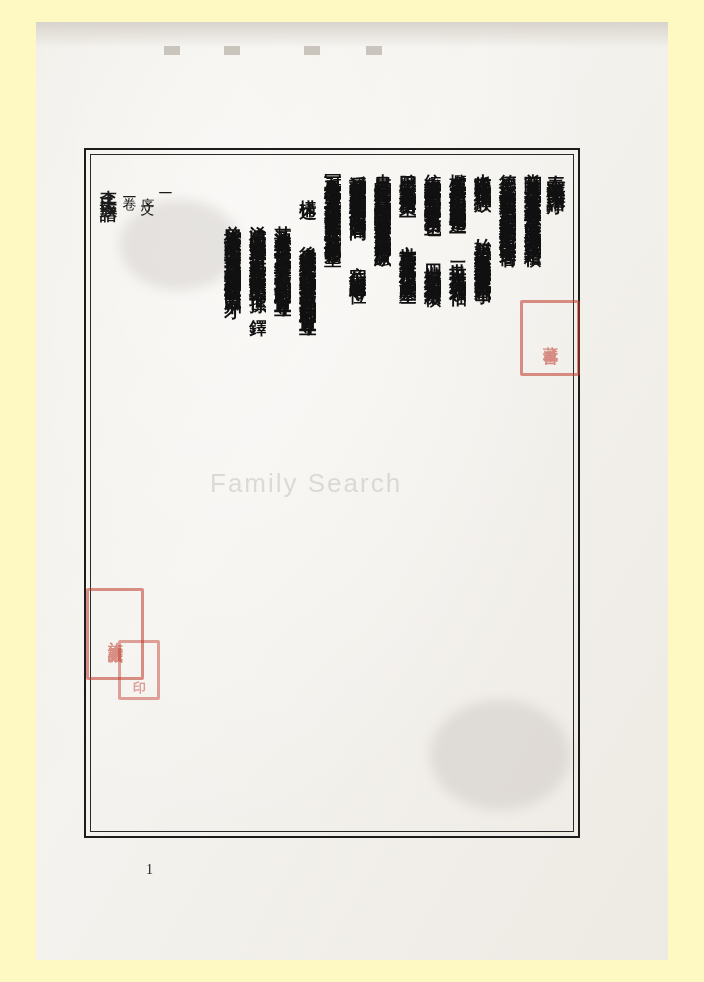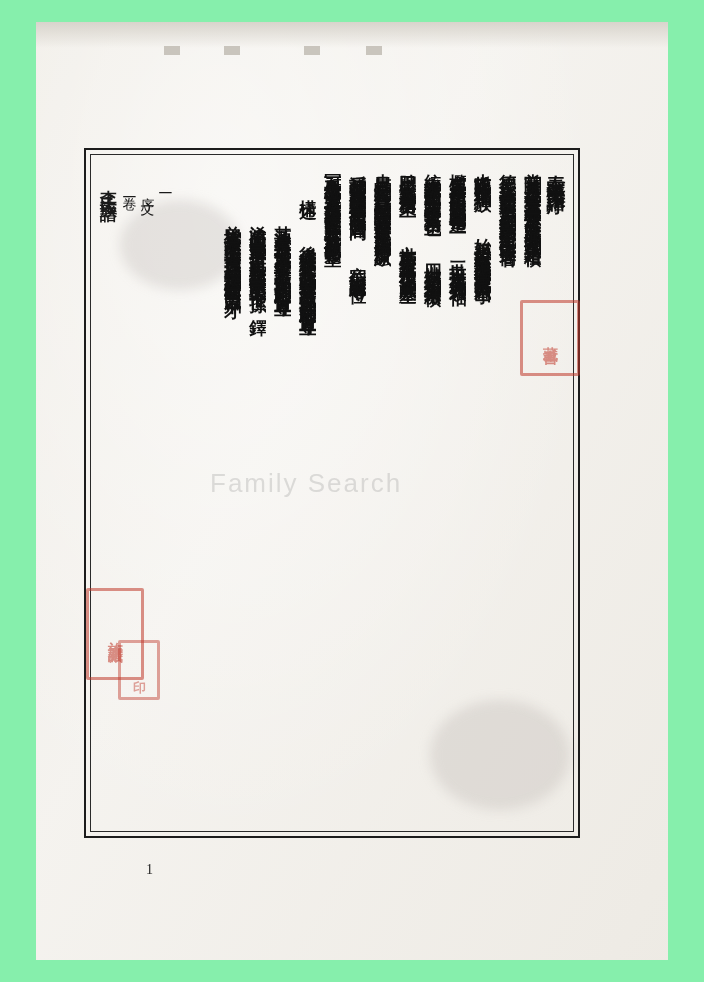--- a/index.html
+++ b/index.html
@@ -10,21 +10,21 @@
   body {
     width: 704px;
     height: 982px;
     overflow: hidden;
     font-family: "DejaVu Serif", serif;
   }
   .page {
     position: relative;
     width: 704px;
     height: 982px;
-    background: #86efac;
+    background: #fef9c3;
   }
   
   .scan {
     position: absolute;
     left: 36px;
     top: 22px;
     width: 632px;
     height: 938px;
     background: #f4f2ee;
   }

